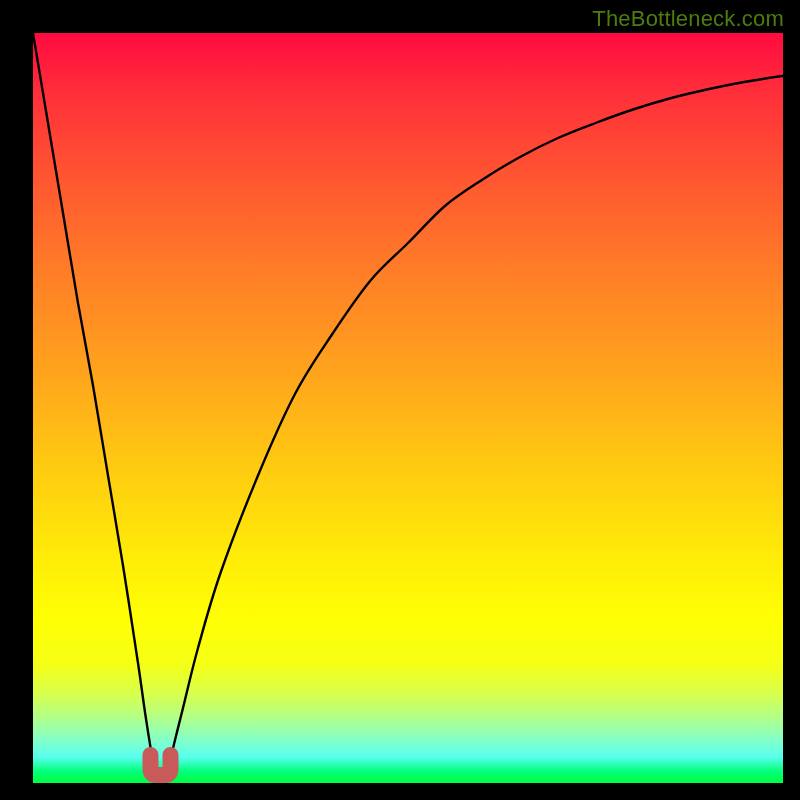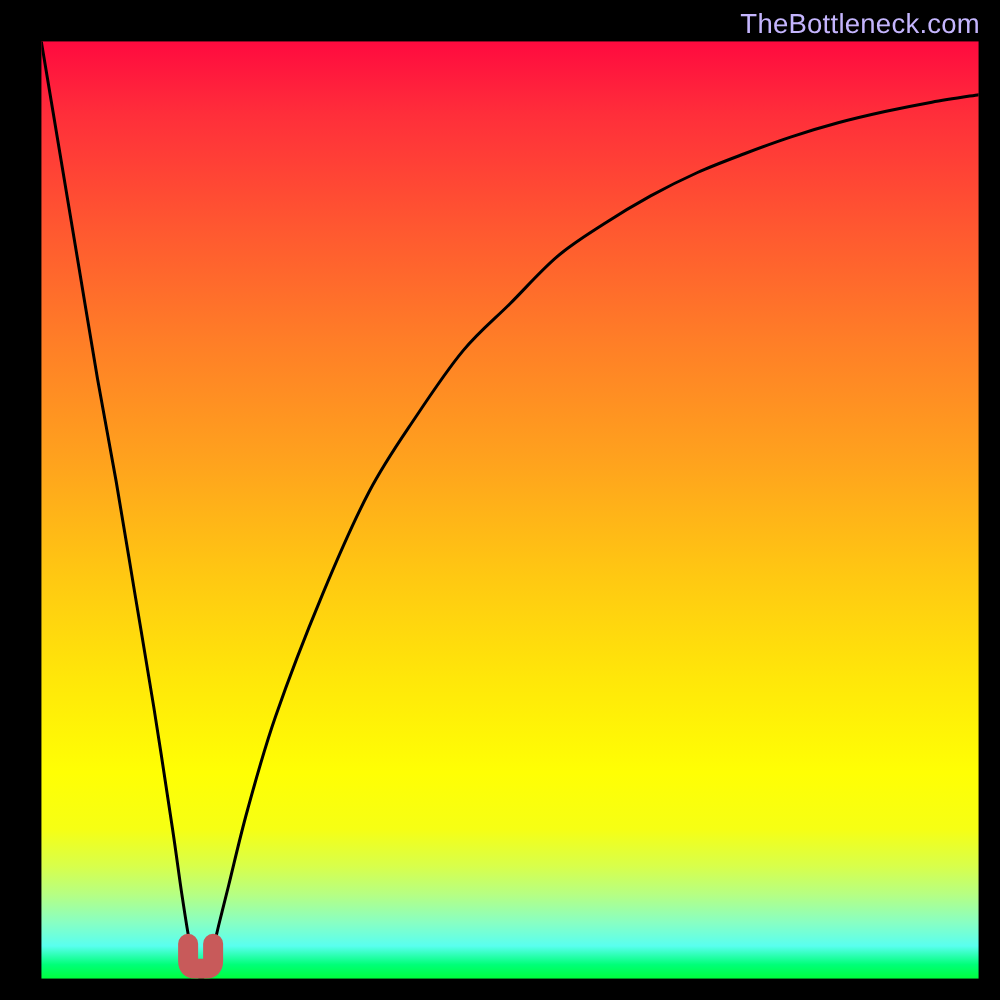--- a/index.html
+++ b/index.html
@@ -53,21 +53,21 @@
   .curve-layer {
     position: absolute;
     left: 0; top: 0;
     width: 750px;
     height: 750px;
   }
   .watermark {
     position: absolute;
     top: 6px;
     right: 16px;
-    color: #c4b5fd;
+    color: #4d7c0f;
     font-size: 22px;
     font-weight: 500;
     letter-spacing: 0.2px;
   }
 </style>
 </head>
 <body>
 
 <div class="frame">
 

